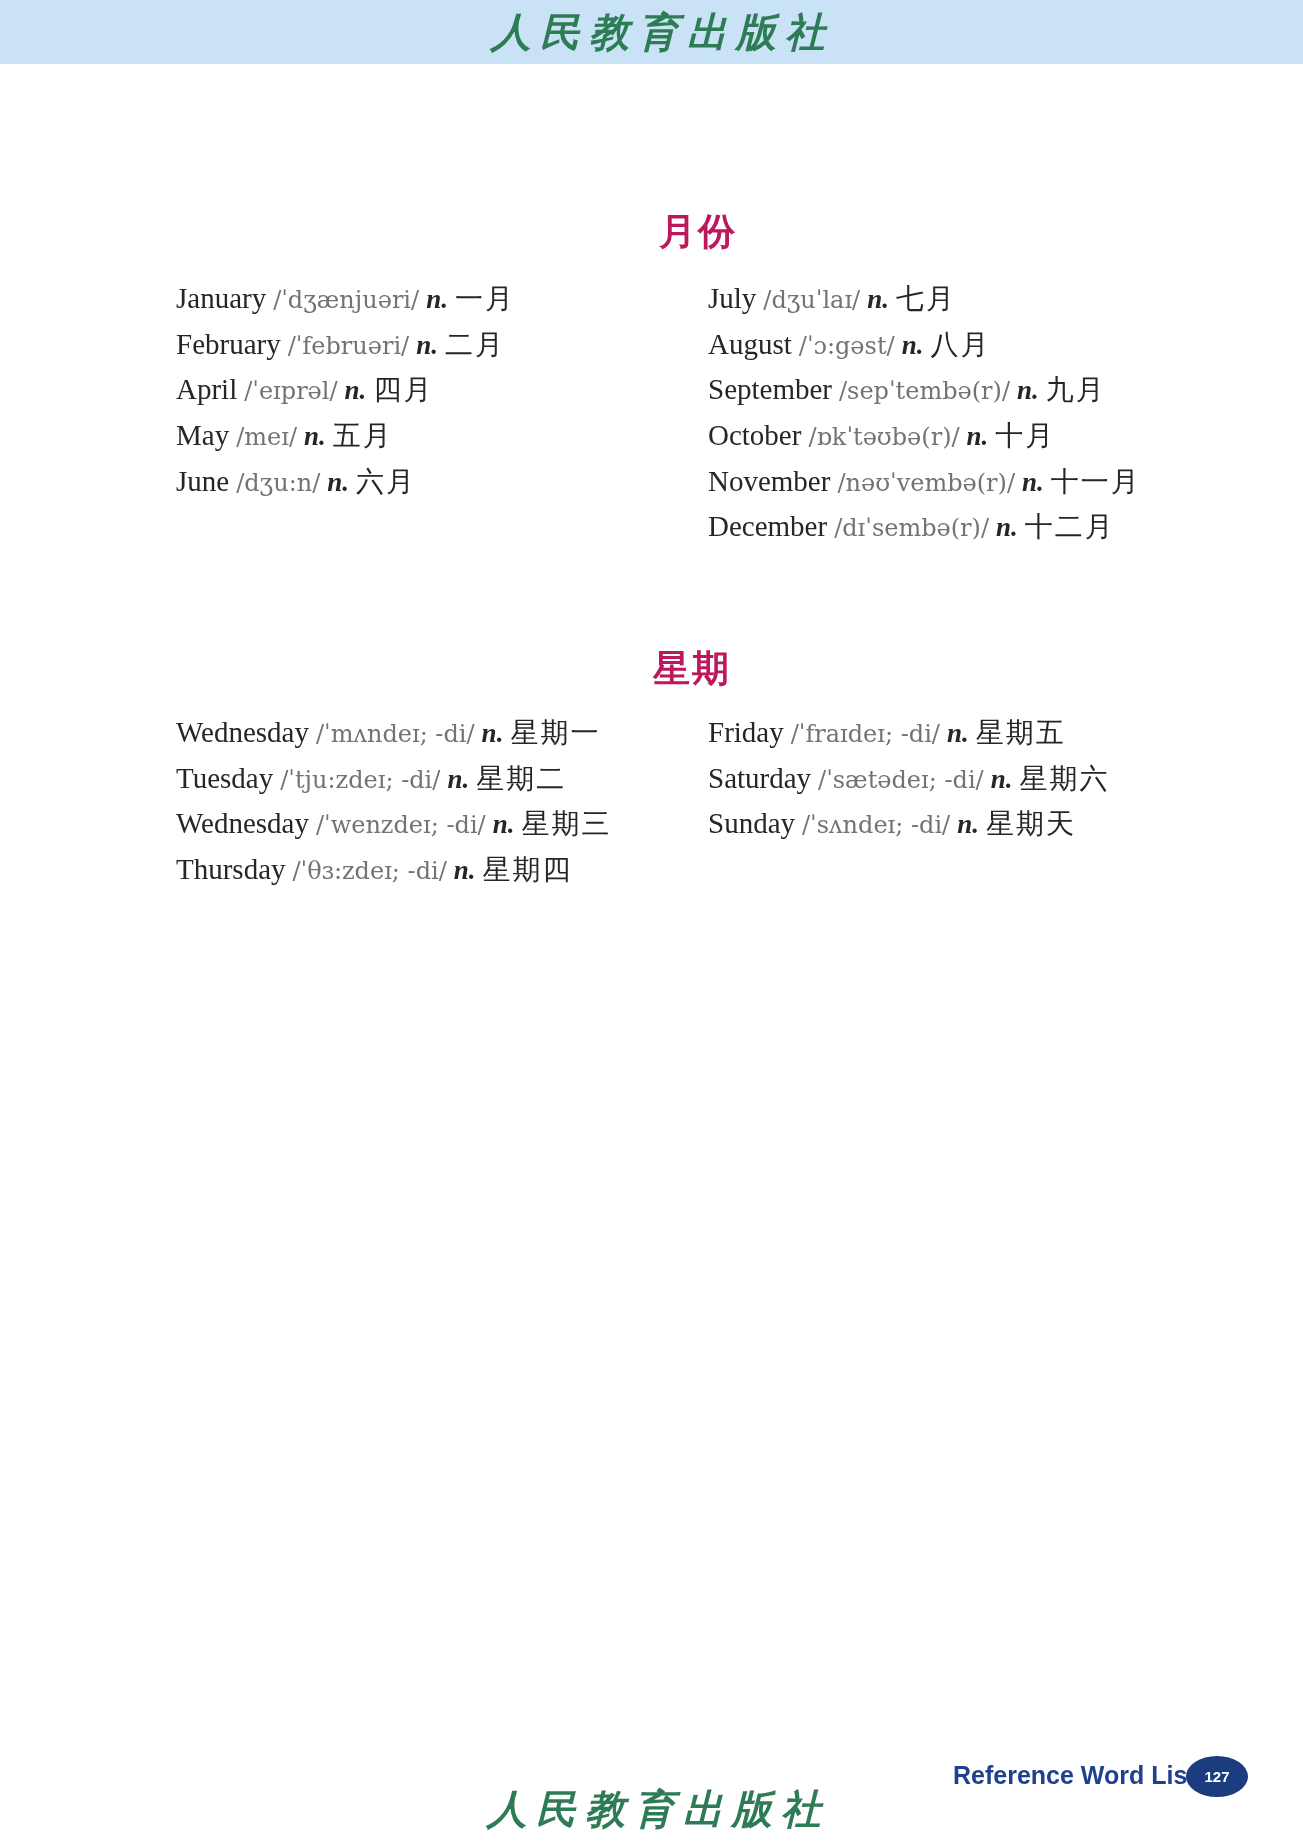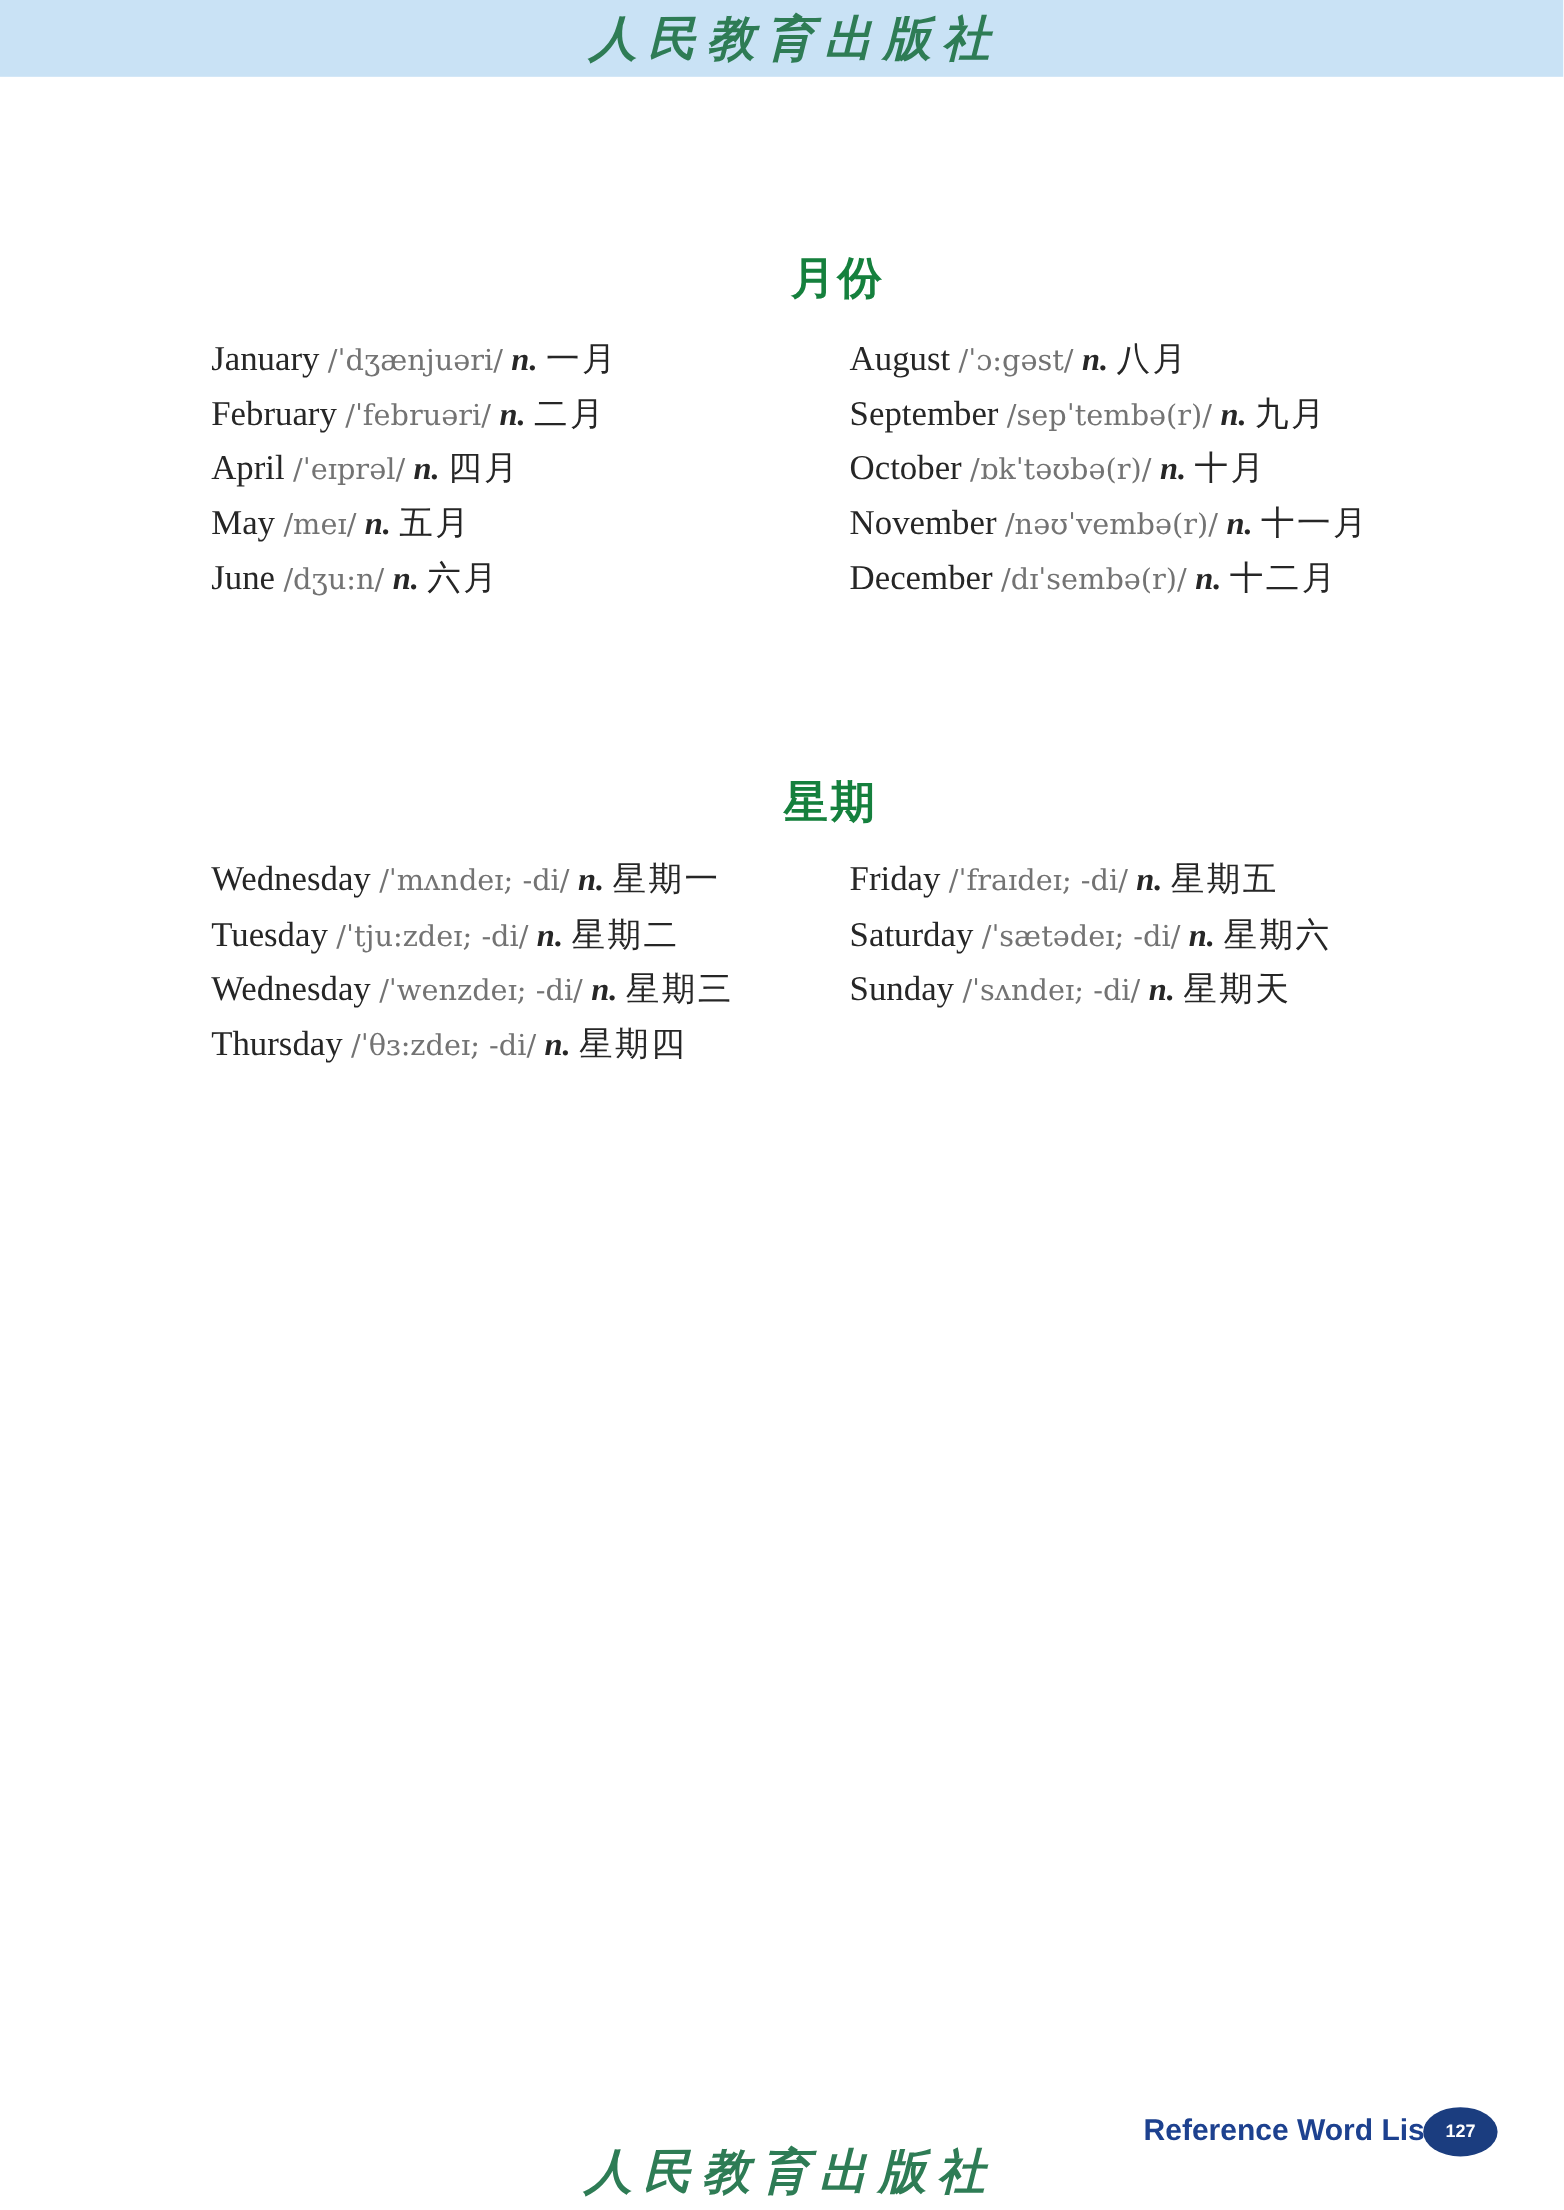--- a/index.html
+++ b/index.html
@@ -34,21 +34,21 @@
     font-style: italic;
     font-weight: bold;
     font-size: 40px;
     letter-spacing: 9px;
     white-space: nowrap;
   }
   
   .section-title {
     position: absolute;
     margin: 0;
-    color: #15803d;
+    color: #be185d;
     font-family: "DejaVu Serif", serif;
     font-weight: bold;
     font-size: 37px;
     letter-spacing: 2px;
     white-space: nowrap;
   }
   #title-months { top: 207px; left: 659px; }
   #title-weeks  { top: 644px; left: 653px; }
   
   .col {
@@ -138,20 +138,21 @@
 
   <div class="col col-months-left">
       <div class="entry"><span class="word">January</span><span class="ipa">/ˈdʒænjuəri/</span><span class="pos">n.</span><span class="zh">一月</span></div>
       <div class="entry"><span class="word">February</span><span class="ipa">/ˈfebruəri/</span><span class="pos">n.</span><span class="zh">二月</span></div>
       <div class="entry"><span class="word">April</span><span class="ipa">/ˈeɪprəl/</span><span class="pos">n.</span><span class="zh">四月</span></div>
       <div class="entry"><span class="word">May</span><span class="ipa">/meɪ/</span><span class="pos">n.</span><span class="zh">五月</span></div>
       <div class="entry"><span class="word">June</span><span class="ipa">/dʒu:n/</span><span class="pos">n.</span><span class="zh">六月</span></div>
     </div>
 
   <div class="col col-months-right">
+      <div class="entry"><span class="word">July</span><span class="ipa">/dʒuˈlaɪ/</span><span class="pos">n.</span><span class="zh">七月</span></div>
       <div class="entry"><span class="word">August</span><span class="ipa">/ˈɔ:gəst/</span><span class="pos">n.</span><span class="zh">八月</span></div>
       <div class="entry"><span class="word">September</span><span class="ipa">/sepˈtembə(r)/</span><span class="pos">n.</span><span class="zh">九月</span></div>
       <div class="entry"><span class="word">October</span><span class="ipa">/ɒkˈtəʊbə(r)/</span><span class="pos">n.</span><span class="zh">十月</span></div>
       <div class="entry"><span class="word">November</span><span class="ipa">/nəʊˈvembə(r)/</span><span class="pos">n.</span><span class="zh">十一月</span></div>
       <div class="entry"><span class="word">December</span><span class="ipa">/dɪˈsembə(r)/</span><span class="pos">n.</span><span class="zh">十二月</span></div>
     </div>
 
   <h2 class="section-title" id="title-weeks">星期</h2>
 
   <div class="col col-weeks-left">

